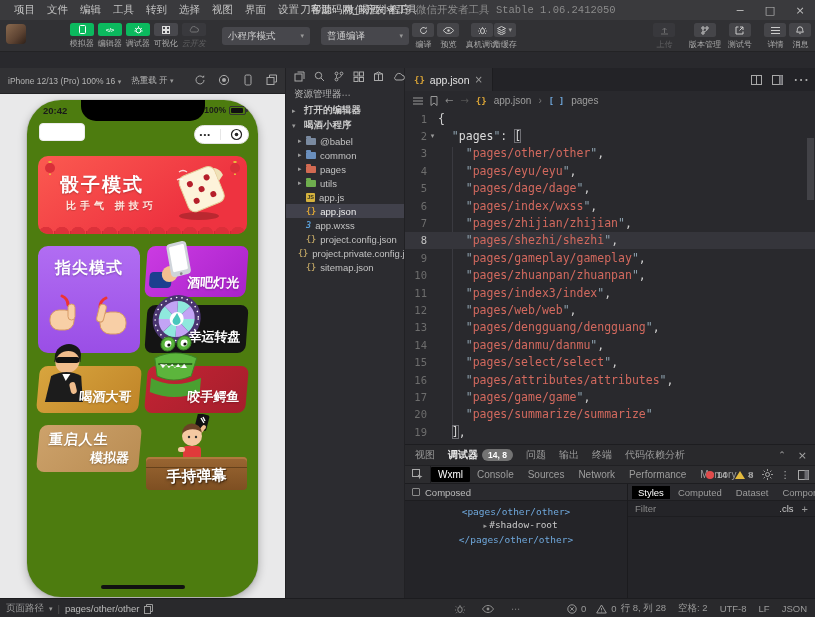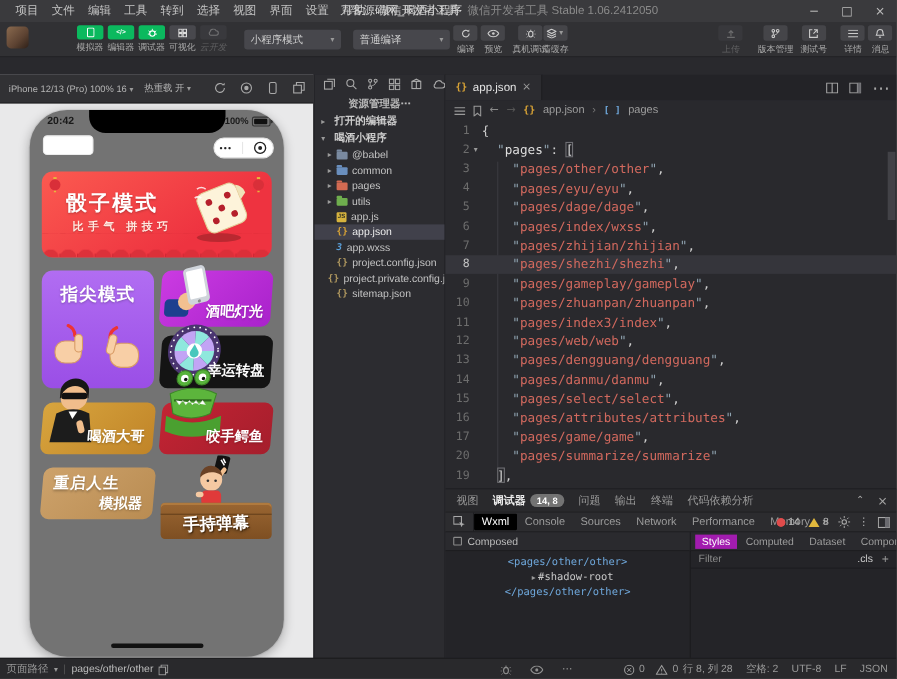--- a/index.html
+++ b/index.html
@@ -9,21 +9,21 @@
   .abs{position:absolute;}
   svg{display:block;}
 
   
   #titlebar{position:absolute;left:0;top:0;width:815px;height:20px;background:#3a3a3d;
             display:flex;align-items:center;font-size:10.5px;color:#c4c4c4;}
   #menubar{display:flex;align-items:center;padding-left:8px;gap:0;}
   .menu-item{padding:0 6px;cursor:default;}
   #wintitle{position:absolute;left:50%;top:0;transform:translateX(-34%);height:20px;display:flex;align-items:center;gap:5px;white-space:nowrap;}
   #wintitle .t-main{color:#d6d6d6;}
-  #wintitle .t-sub{color:#8b8b8b;}
+  #wintitle .t-sub{color:#8b8b8b;font-family:Liberation Mono, monospace;}
   #winctrls{position:absolute;right:0;top:0;height:20px;display:flex;}
   .wc{width:30px;height:20px;display:flex;align-items:center;justify-content:center;color:#bdbdbd;font-family:"DejaVu Sans",sans-serif;font-size:11px;}
 
   
   #toolbar{position:absolute;left:0;top:20px;width:815px;height:32px;background:#313134;border-bottom:1px solid #232325;}
   #avatar{position:absolute;left:6px;top:4px;width:20px;height:20px;border-radius:4px;
           background:linear-gradient(135deg,#8a6a4f,#5d4332 60%,#2e2018);}
   .tb-item{position:absolute;top:3px;width:34px;display:flex;flex-direction:column;align-items:center;gap:2px;}
   .tb-pill{width:24px;height:13px;border-radius:2.5px;display:flex;align-items:center;justify-content:center;background:#48484d;color:#d9d9d9;}
   .tb-pill.on{background:#0bb95e;color:#fff;}
@@ -42,21 +42,21 @@
   
   #simpanel{position:absolute;left:0;top:0;width:285px;height:546px;background:#e9e9ea;}
   #simbar{position:absolute;left:0;top:0;width:285px;height:26px;background:#313134;border-bottom:1px solid #232325;
           display:flex;align-items:center;font-size:8.5px;color:#b5b5b5;}
   #simbar .dev{margin-left:8px;white-space:nowrap;}
   #simbar .hot{margin-left:10px;white-space:nowrap;}
   .simico{width:13px;height:13px;color:#a9a9a9;}
   #simicons{position:absolute;right:6px;top:6px;display:flex;gap:11px;}
 
   
-  #phone{position:absolute;left:27px;top:32px;width:231px;height:497px;background:#737373;border-radius:34px;
+  #phone{position:absolute;left:27px;top:32px;width:231px;height:497px;background:#4d7c0f;border-radius:34px;
          box-shadow:0 3px 10px rgba(0,0,0,.28),0 0 0 1px rgba(0,0,0,.06);overflow:hidden;}
   #notch{position:absolute;left:50%;top:0;transform:translateX(-50%);width:124px;height:21px;background:#000;border-radius:0 0 15px 15px;}
   #ph-time{position:absolute;left:16px;top:5px;font-size:9.5px;font-weight:bold;color:#1a1a1a;}
   #ph-batt{position:absolute;right:12px;top:5px;display:flex;align-items:center;gap:3px;font-size:8.5px;font-weight:bold;color:#1a1a1a;}
   .battico{width:17px;height:9px;border:1px solid #333;border-radius:2px;position:relative;}
   .battico::before{content:"";position:absolute;left:1px;top:1px;bottom:1px;right:2px;background:#111;border-radius:1px;}
   .battico::after{content:"";position:absolute;right:-3px;top:2.5px;width:2px;height:3px;background:#333;border-radius:0 1px 1px 0;}
   #ph-navbtn{position:absolute;left:12px;top:23px;width:46px;height:18px;border:1px solid #ececec;border-radius:4px;background:#fff;}
   #ph-capsule{position:absolute;right:9px;top:25px;width:55px;height:19px;border:1px solid #e3e3e3;border-radius:10px;background:#fff;
               display:flex;align-items:center;justify-content:space-around;}
@@ -93,22 +93,22 @@
      box-shadow:inset 0 2px 0 #b07a3e;}
   #card-danmu .wood .grain{position:absolute;left:0;right:0;top:10px;height:1px;background:rgba(60,35,10,.5);}
   #card-danmu .big-label{position:absolute;left:0;right:0;bottom:4px;text-align:center;font-size:15px;transform:rotate(-2deg);
      text-shadow:1px 1px 0 #4d2e10,0 2px 3px rgba(0,0,0,.4);}
   #homebar{position:absolute;left:50%;bottom:8px;transform:translateX(-50%);width:84px;height:4px;border-radius:2px;background:#111;}
 
   
   #explorer{position:absolute;left:285px;top:0;width:120px;height:546px;background:#2c2c30;border-left:1px solid #212124;border-right:1px solid #212124;}
   #acticons{position:absolute;left:0;top:0;width:100%;height:17px;display:flex;align-items:center;gap:9px;padding:0 8px;}
   .actico{color:#a9a9a9;}
-  #exp-head{position:absolute;left:0;top:18px;width:100%;height:16px;display:flex;align-items:center;justify-content:center;
-            padding:0 8px;font-size:9.5px;color:#b9b9b9;font-weight:bold;}
+  #exp-head{position:absolute;left:0;top:18px;width:100%;height:16px;display:flex;align-items:center;justify-content:flex-start;
+            padding:0 8px;font-size:9.5px;color:#b9b9b9;}
   .exp-sec{position:absolute;left:0;width:100%;height:15px;display:flex;align-items:center;gap:4px;padding:0 6px;
            font-size:9.5px;font-weight:bold;color:#cdcdcd;}
   .tw{font-family:"DejaVu Sans",sans-serif;font-size:7px;color:#9a9a9a;width:8px;display:inline-block;}
   #tree{position:absolute;left:0;top:66px;width:100%;}
   .tree-row{height:14px;display:flex;align-items:center;padding-left:12px;font-size:9.5px;color:#c3c3c3;white-space:nowrap;overflow:hidden;}
   .tree-row.sel{background:#41414b;color:#eee;}
   .tree-row .tname{margin-left:4px;}
   .fico{position:relative;width:10px;height:7px;border-radius:1px;flex:0 0 auto;margin-top:1px;}
   .fico::before{content:"";position:absolute;top:-2px;left:0;width:5px;height:2px;background:inherit;border-radius:1px 1px 0 0;}
   .tico{flex:0 0 auto;width:9px;height:9px;display:flex;align-items:center;justify-content:center;
@@ -164,21 +164,21 @@
   #dtbody{position:absolute;left:0;top:39px;width:100%;height:131px;background:#242428;}
   #dtleft{position:absolute;left:0;top:0;width:223px;height:100%;border-right:1px solid #1b1b1e;}
   #composedrow{height:17px;display:flex;align-items:center;gap:5px;padding:0 7px;font-size:9.5px;color:#bdbdbd;border-bottom:1px solid #1d1d20;background:#2a2a2e;}
   .checkbox{width:8px;height:8px;border:1px solid #8a8a8a;border-radius:1px;background:transparent;}
   #wxmltree{padding:4px 6px;font-family:"DejaVu Sans Mono",monospace;font-size:9.5px;line-height:13px;text-align:center;}
   .wx-tag{color:#6fa8dc;}
   .wx-shadow{color:#c9c9c9;padding-left:7px;}
   #dtrightcol{position:absolute;left:223px;top:0;right:0;height:100%;}
   #stylestabs{height:17px;display:flex;align-items:center;gap:2px;padding:0 4px;font-size:9.5px;color:#9c9c9c;border-bottom:1px solid #1d1d20;background:#2a2a2e;}
   .st-tab{padding:1px 6px;white-space:nowrap;}
-  .st-tab.active{background:#a21caf;color:#fff;}
+  .st-tab.active{background:#000000;color:#fff;}
   #filterrow{height:16px;display:flex;align-items:center;padding:0 7px;font-size:9.5px;color:#8a8a8a;border-bottom:1px solid #1d1d20;}
   #filterrow .cls{margin-left:auto;color:#cdcdcd;}
   #filterrow .plus{margin-left:8px;color:#9a9a9a;font-size:11px;}
 
   
   #statusbar{position:absolute;left:0;bottom:0;width:815px;height:19px;background:#29292c;border-top:1px solid #1c1c1f;
              font-size:9.5px;color:#9a9a9a;}
   #sb-left{position:absolute;left:6px;top:0;height:19px;display:flex;align-items:center;gap:5px;}
   #sb-left .path{color:#bcbcbc;}
   #sb-left .pipe{color:#555;}

